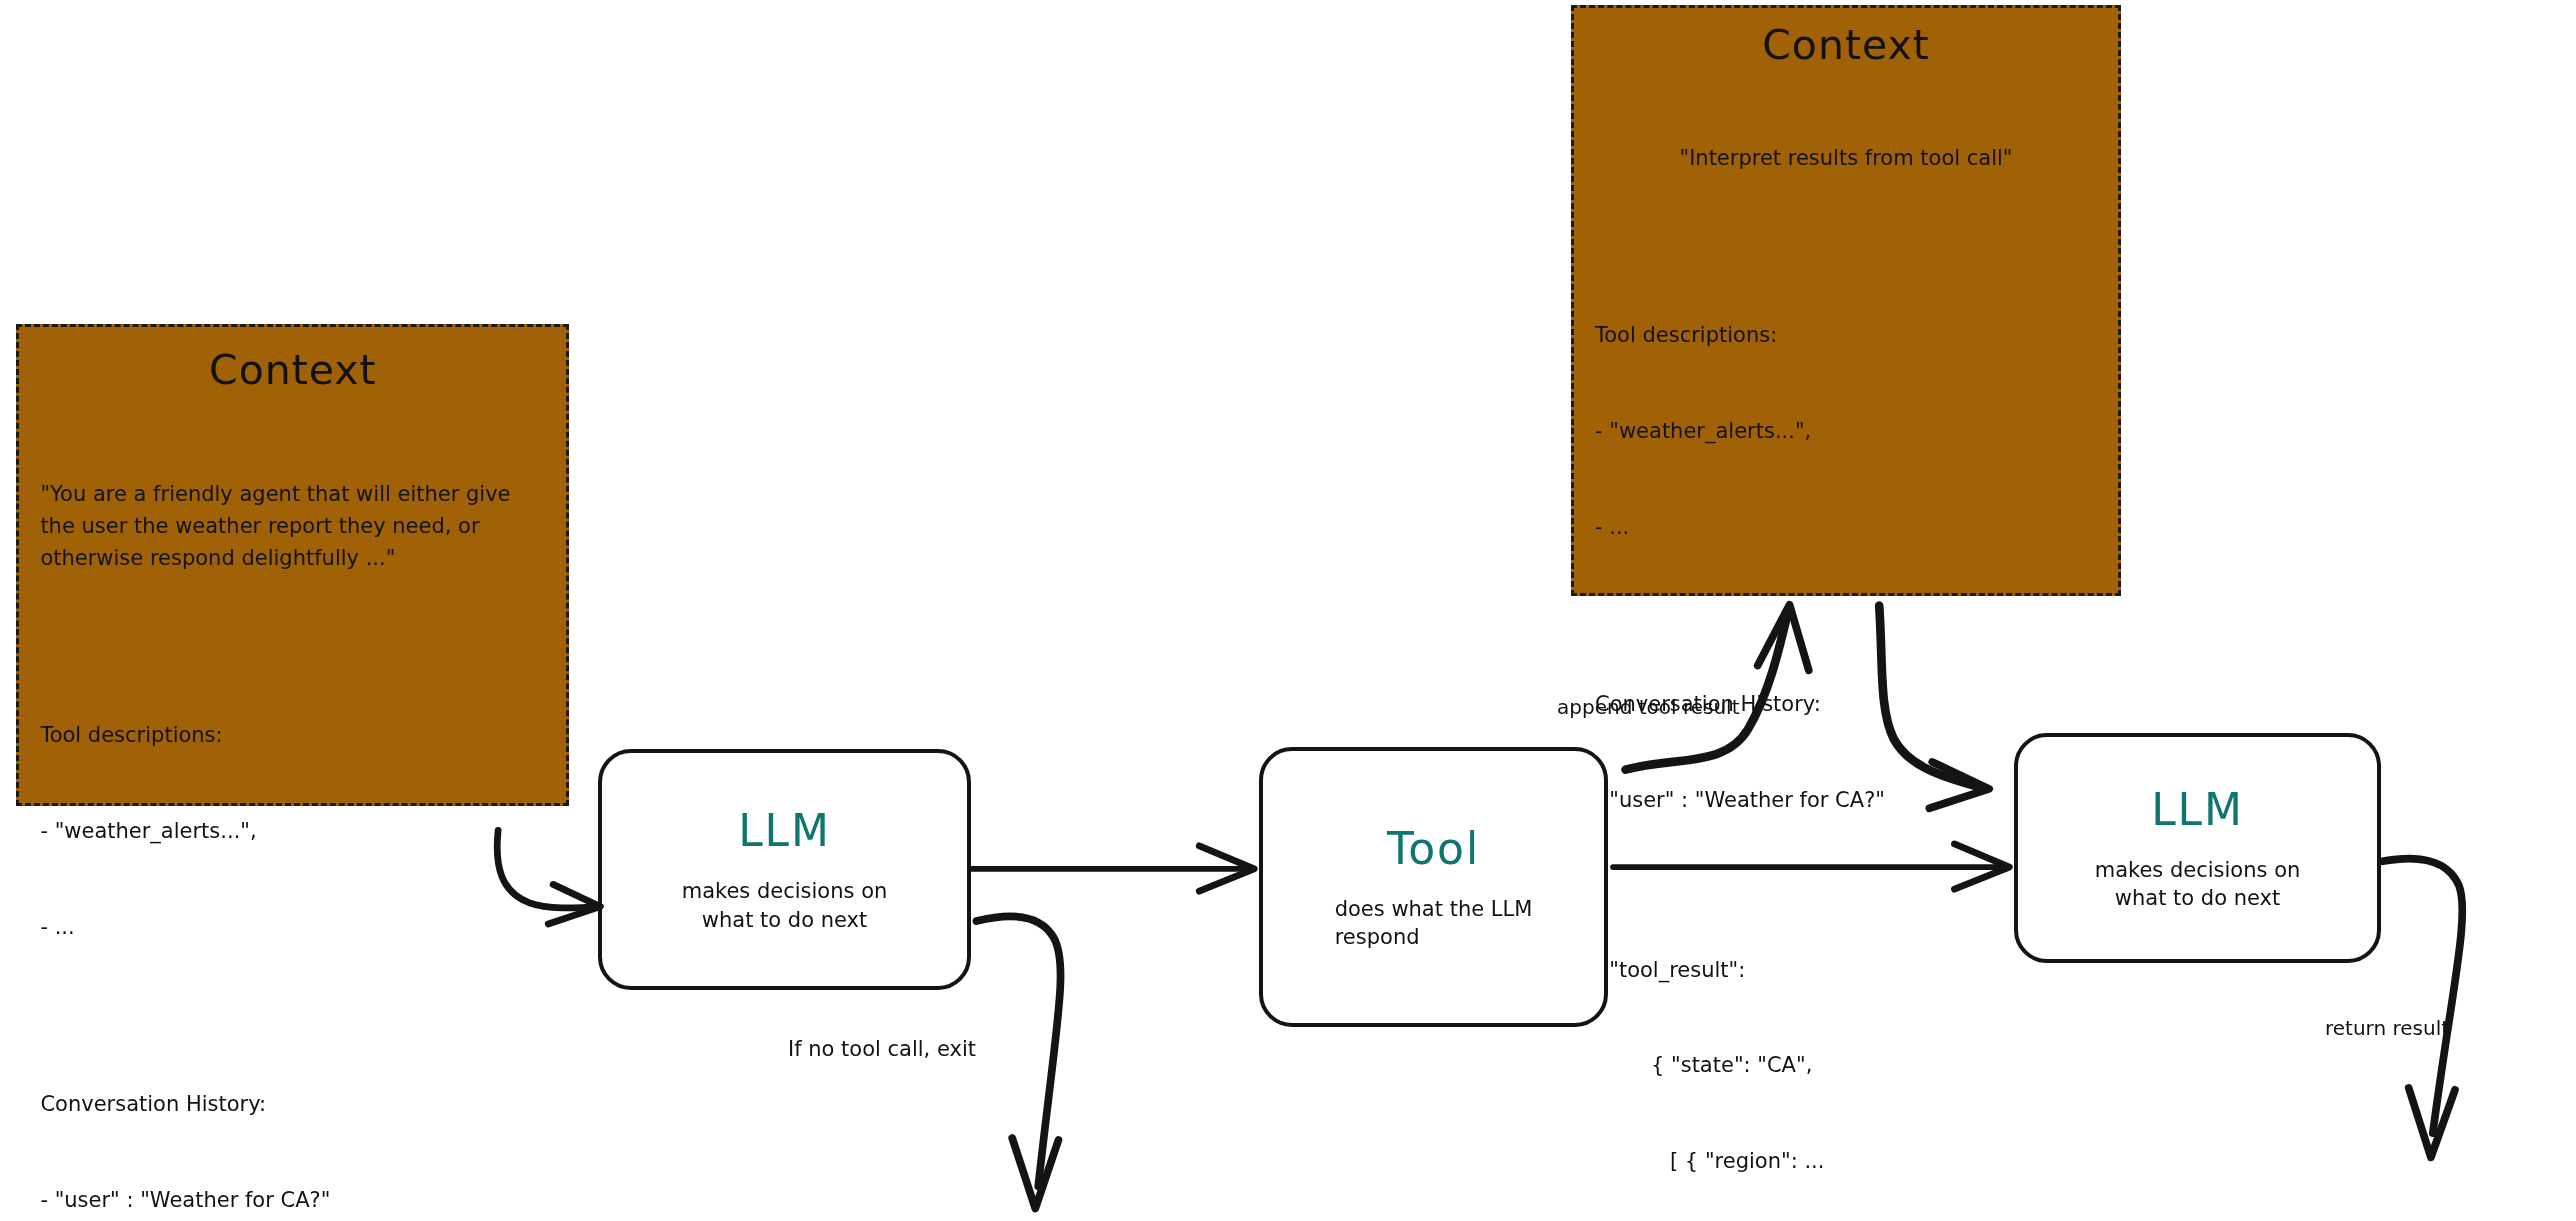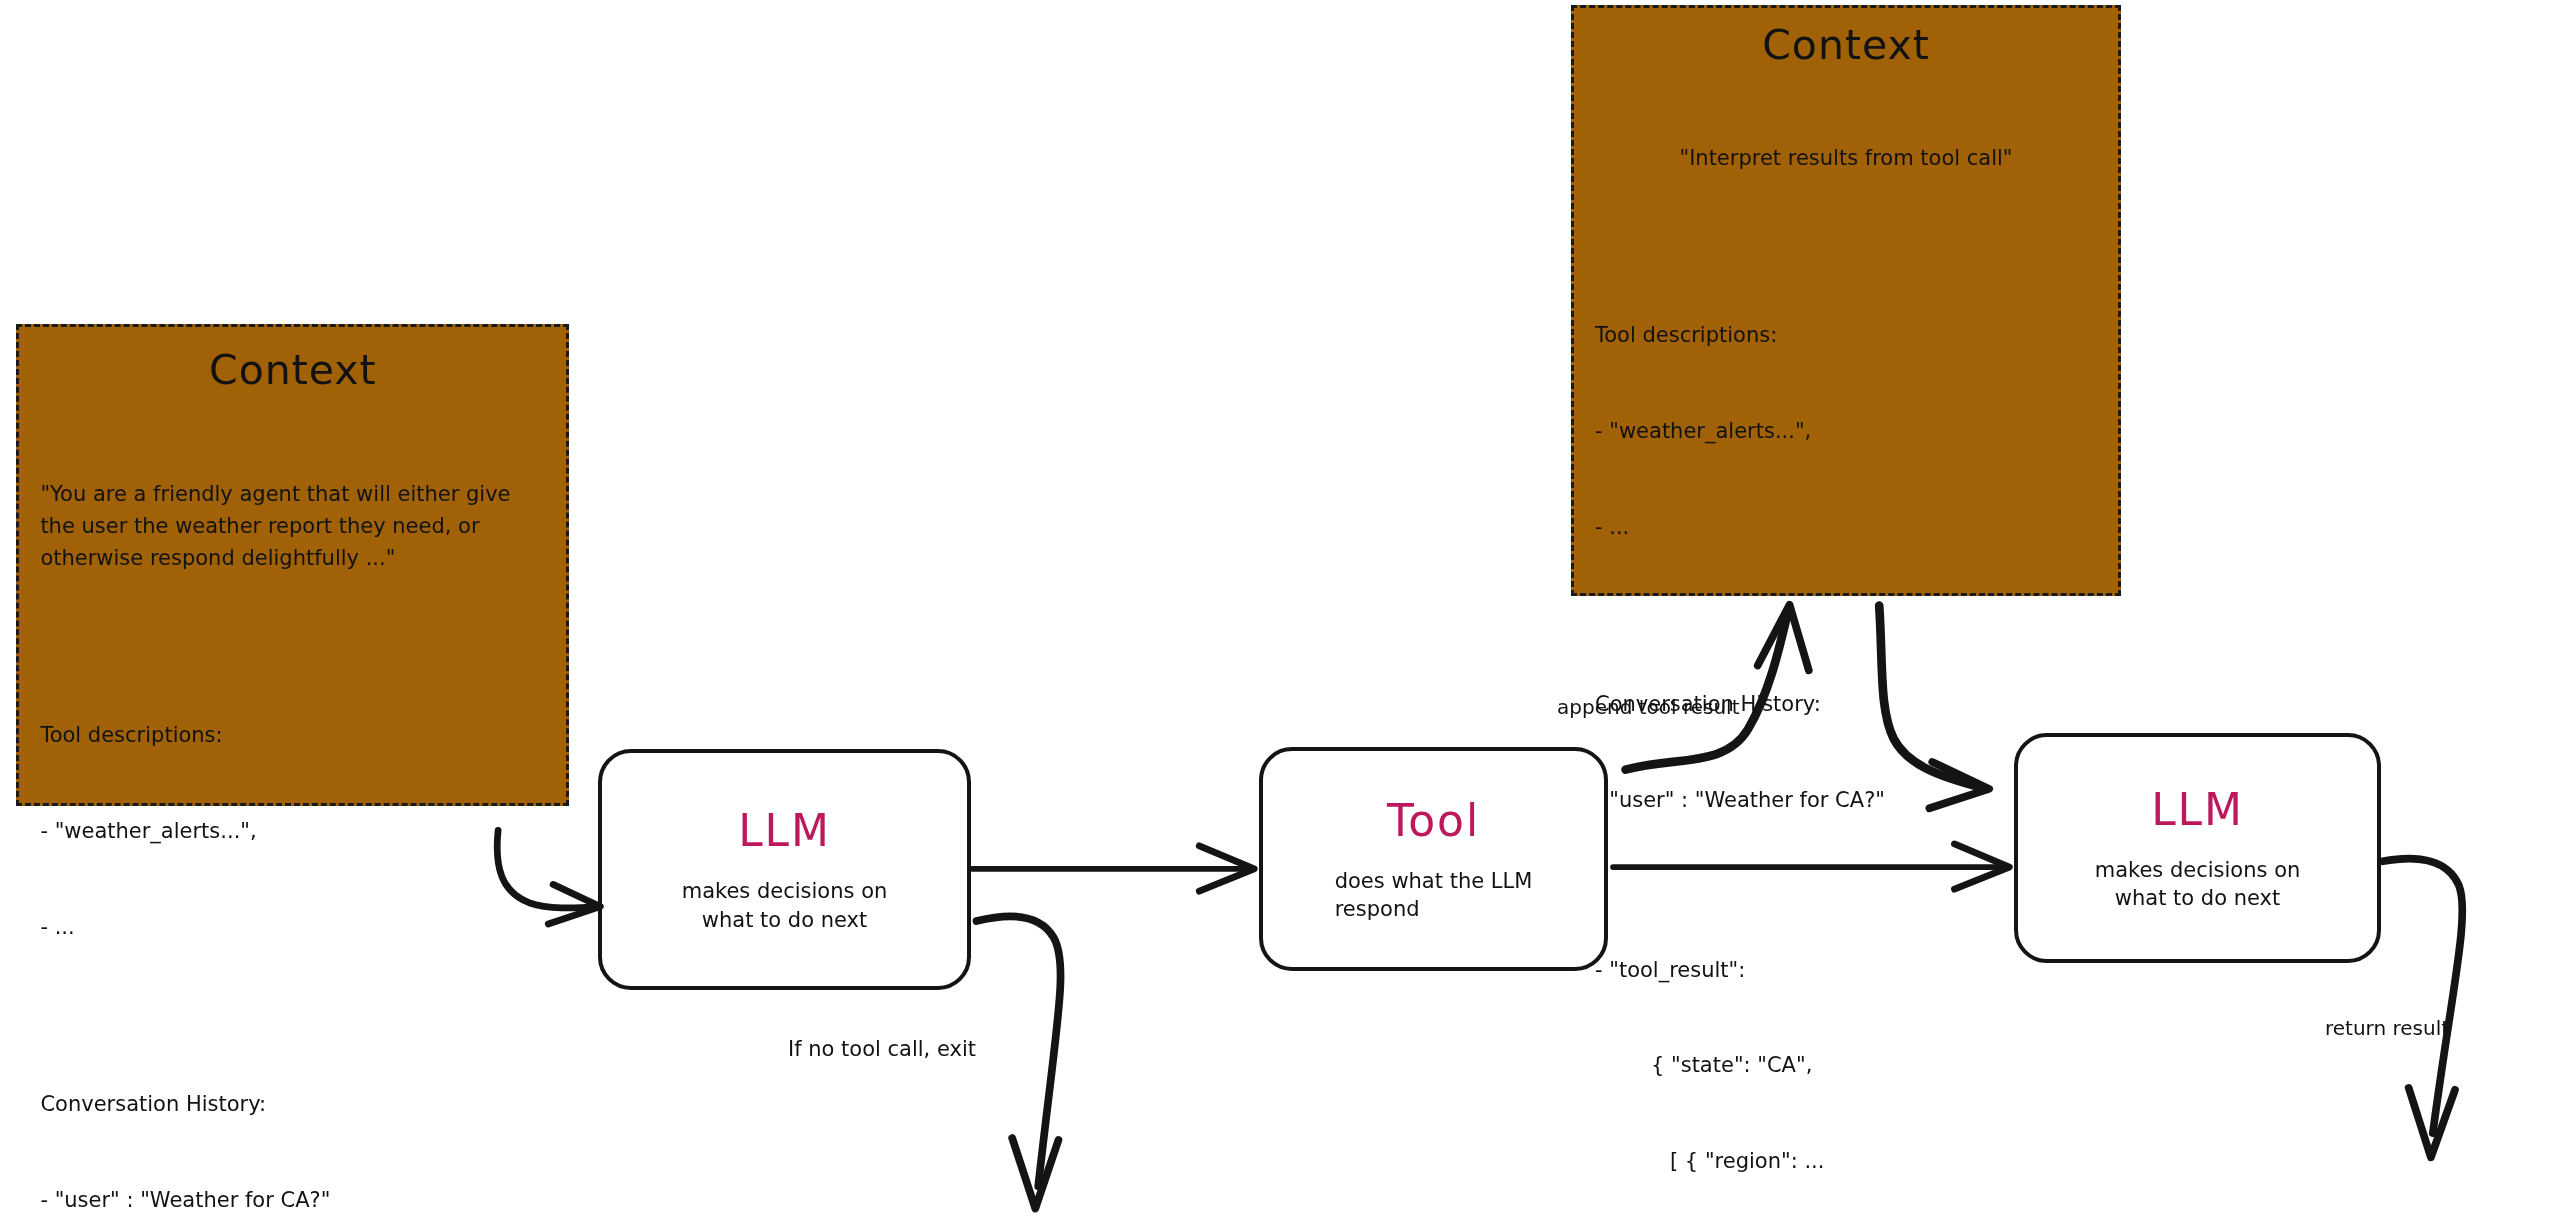--- a/index.html
+++ b/index.html
@@ -47,21 +47,21 @@
     border: 4.8px solid #141414;
     border-radius: 33px;
     background: #ffffff;
     display: flex;
     flex-direction: column;
     align-items: center;
     justify-content: center;
   }
   .node-title {
     font-family: "DejaVu Sans", sans-serif;
-    color: #be185d;
+    color: #0f766e;
     letter-spacing: 1.9px;
   }
   .node-sub {
     font-family: "DejaVu Sans", sans-serif;
     color: #121212;
     text-align: center;
     line-height: 1.35;
     margin-top: 21px;
   }
 
@@ -122,21 +122,21 @@
       
     </div>
   </div>
 
   <div class="node" id="node-llm-1" style="left:598px; top:749px; width:373px; height:241px;">
     <div class="node-title" style="font-size:44px;">LLM</div>
     <div class="node-sub" style="font-size:21px; white-space:pre-line;">makes decisions on
 what to do next</div>
   </div>
 
-  <div class="node" id="node-tool" style="left:1259px; top:747px; width:349px; height:224px;">
+  <div class="node" id="node-tool" style="left:1259px; top:747px; width:349px; height:280px;">
     <div class="node-title" style="font-size:44px;">Tool</div>
     <div class="node-sub" style="font-size:21px; white-space:pre-line; text-align:left;">does what the LLM
 respond</div>
   </div>
 
   <div class="node" id="node-llm-2" style="left:2014px; top:733px; width:367px; height:230px;">
     <div class="node-title" style="font-size:44px;">LLM</div>
     <div class="node-sub" style="font-size:21px; white-space:pre-line;">makes decisions on
 what to do next</div>
   </div>

